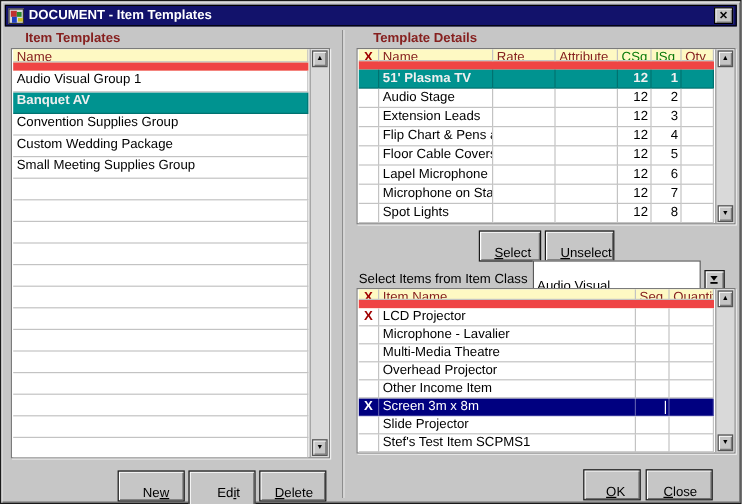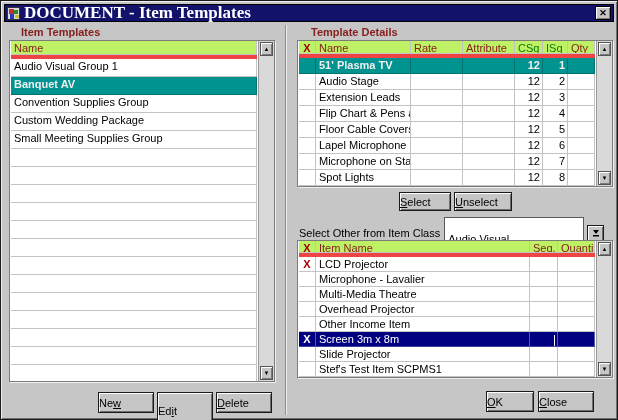--- a/index.html
+++ b/index.html
@@ -11,41 +11,41 @@
     border:1px solid #1a1a1a;
     box-shadow: inset 1px 1px 0 #efefef, inset -1px -1px 0 #6f6f6f;
   }
 
   
   .titlebar {
     position:absolute; left:3px; top:3px; right:3px; height:18px;
     background:var(--title,#12126b); color:#fff; display:flex; align-items:center;
     padding:0 2px; border:1px solid #000;
   }
-  .titlebar .title { font-weight:bold; font-size:17px; margin-left:4px; white-space:nowrap;font-family:Liberation Serif, serif; }
+  .titlebar .title { font-weight:bold; font-size:11px; margin-left:4px; white-space:nowrap; }
   .app-icon { width:13px; height:13px; position:relative; background:#d8d8d8; border:1px solid #333; flex:0 0 auto; }
   .app-icon i { position:absolute; display:block; }
   .app-icon .p1 { left:1px; top:1px; width:5px; height:5px; background:#c03030; }
   .app-icon .p2 { left:6px; top:2px; width:4px; height:4px; background:#2a8a2a; }
   .app-icon .p3 { left:2px; top:6px; width:4px; height:5px; background:#2040c0; }
   .app-icon .p4 { left:7px; top:7px; width:4px; height:3px; background:#d0c020; }
   .close-btn {
     margin-left:auto; width:16px; height:14px; background:#c6c6c6; color:#000;
     border:1px solid #000; box-shadow: inset 1px 1px 0 #fff, inset -1px -1px 0 #7a7a7a;
     font-size:9px; font-weight:bold; line-height:12px; text-align:center; cursor:default;
   }
 
   
   .sec-label { position:absolute; font-weight:bold; color:var(--maroon,#86201f);padding-left:12px; }
 
   
   .panel-table { position:absolute; background:#fff; border:1px solid #7b7b7b;
     box-shadow: 1px 1px 0 #eeeeee; overflow:hidden; }
   .ptc { position:absolute; left:1px; top:0; right:17px; bottom:0; } 
-  .thead { display:grid; background:#bef264; border-bottom:4px solid #ef4444; color:var(--maroon,#86201f); }
+  .thead { display:grid; background:#fef9c3; border-bottom:7px solid #ef4444; color:var(--maroon,#86201f); }
   .thead .c { overflow:hidden; white-space:nowrap; }
   .trow  { display:grid; background:#fff; }
   .c { border-right:1px solid #c3c3c3; border-bottom:1px solid #c3c3c3; padding:1px 3px;
        overflow:hidden; white-space:nowrap; line-height:13px; }
   .num { text-align:right; padding-right:2px; }
   .hx { color:var(--red,#a00000); font-weight:bold; text-align:center; padding:1px 2px; }
   .hg { color:var(--green,#0a7a0a); }
   .xcell { color:var(--red,#a00000); font-weight:bold; text-align:center; padding:1px 2px; }
   .trow.sel-teal { background:var(--teal,#009390); color:#f0f0f0;font-weight:bold; }
   .trow.sel-teal .c { border-right-color:rgba(0,0,0,0.22); border-bottom-color:rgba(0,0,0,0.22); }
@@ -59,21 +59,21 @@
     border-left:1px solid #9a9a9a; }
   .sbtn { position:absolute; left:1px; right:1px; height:14px; background:#c6c6c6;
     border:1px solid #555; box-shadow: inset 1px 1px 0 #fff, inset -1px -1px 0 #7a7a7a;
     font-size:6px; line-height:12px; text-align:center; color:#000; cursor:default; }
   .sbtn.up { top:1px; } .sbtn.down { bottom:1px; }
 
   
   .btn { position:absolute; background:#c6c6c6; border:1px solid #1a1a1a;
     box-shadow: inset 1px 1px 0 #fff, inset -1px -1px 0 #6e6e6e;
     font-family:"Liberation Sans",sans-serif; font-size:11px; color:#000;
-    text-align:left; cursor:default; padding:0; }
+    text-align:right; cursor:default; padding:12px; }
   .mn { text-decoration:underline; }
 
   
   .vdivider { position:absolute; left:284px; top:24px; width:2px; height:390px;
     border-left:1px solid #8d8d8d; border-right:1px solid #eeeeee; }
 
   
   .class-row { position:absolute; left:298px; top:216px; display:flex; align-items:center; }
   .combo-field { width:140px; height:17px; background:#fff; border:1px solid #5a5a5a;
     padding:15px 3px; line-height:13px; overflow:hidden; white-space:nowrap; }
@@ -280,21 +280,21 @@
     <div class="vscroll">
       <div class="sbtn up">▲</div>
       <div class="sbtn down">▼</div>
     </div>
   </div>
 
   <button class="btn" id="btn-select"><span class="mn">S</span>elect</button>
   <button class="btn" id="btn-unselect"><span class="mn">U</span>nselect</button>
 
   <div class="class-row">
-    <span style="margin-right:4px;">Select Other from Item Class</span>
+    <span style="margin-right:4px;">Select Items from Item Class</span>
     <span class="combo-field">Audio Visual</span>
     <span class="combo-btn">
       <svg width="10" height="10" viewBox="0 0 10 10">
           <polygon points="2,2 8,2 5,6" fill="#000"></polygon>
           <rect x="2" y="7" width="6" height="1.5" fill="#000"></rect>
         </svg>
     </span>
   </div>
 
   <div class="panel-table" id="items-table">

